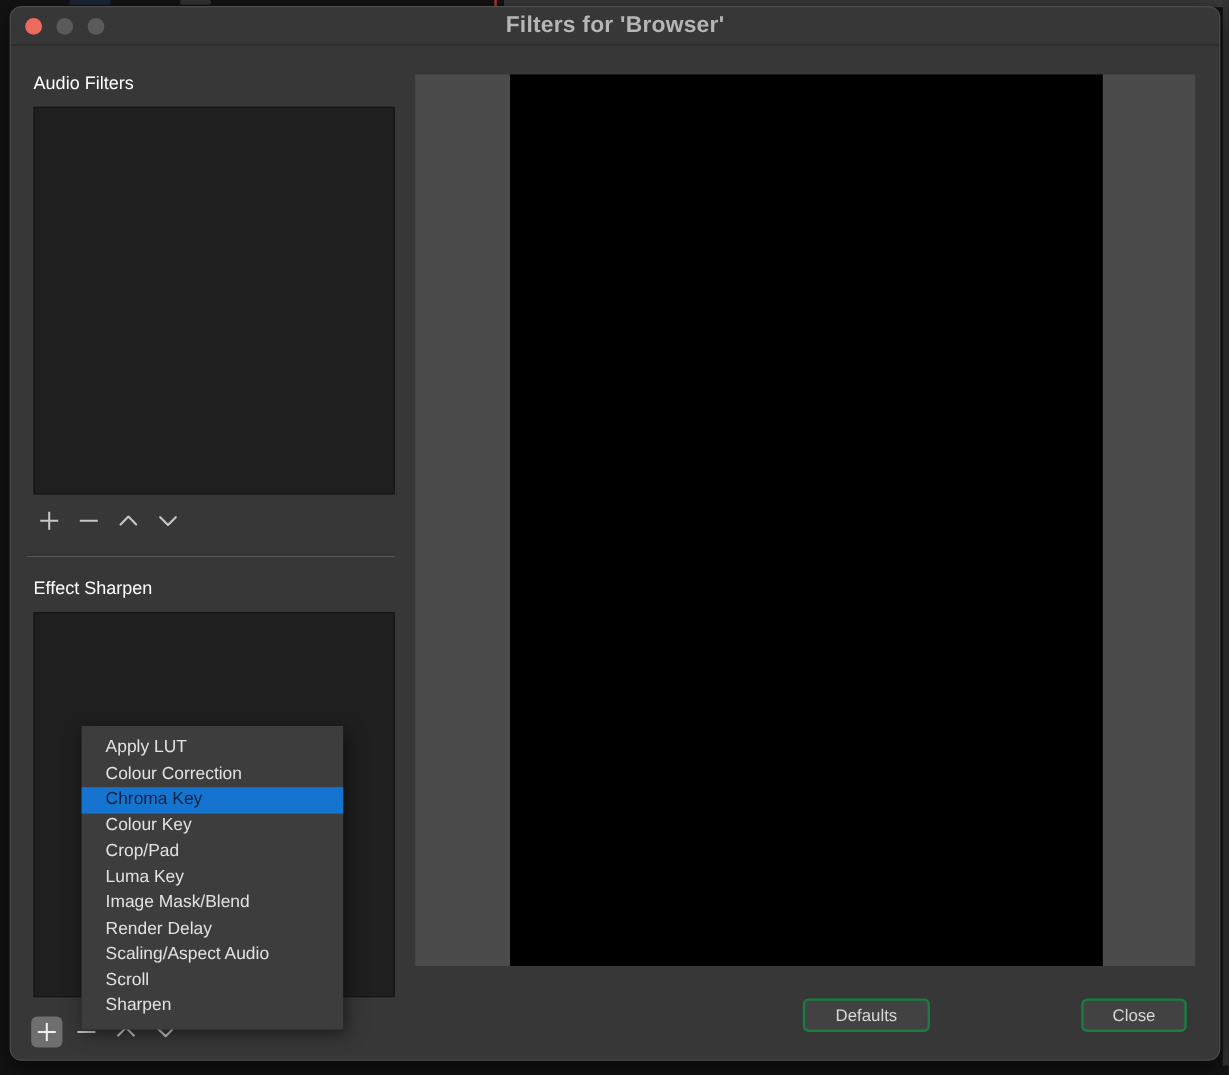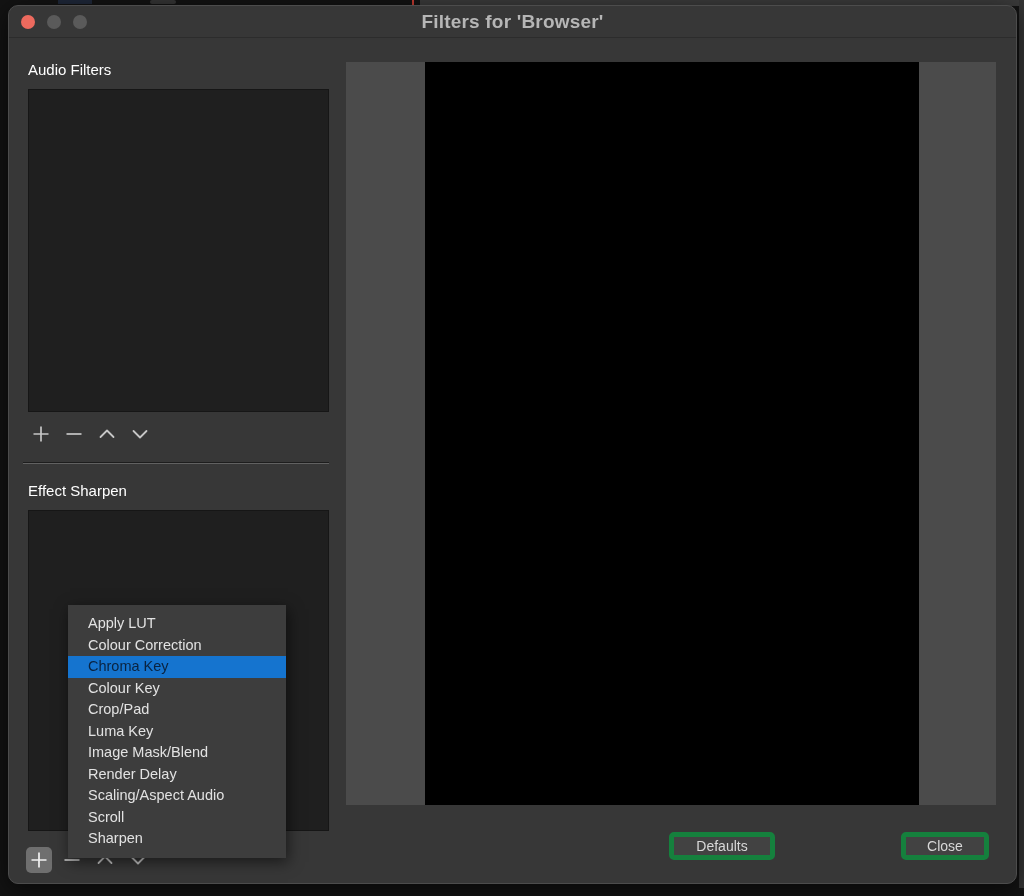--- a/index.html
+++ b/index.html
@@ -81,21 +81,21 @@
     position:absolute; left:337px; top:56px; width:650px; height:743px;
     background:#4b4b4b;
   }
   .preview-video {
     position:absolute; left:79px; top:0; width:494px; height:743px; background:#000;
   }
 
   
   .btn {
     position:absolute; top:826px; height:28px;
-    background:#424242; border:5px solid #15803d; border-radius:5px;
+    background:#424242; border:2px solid #15803d; border-radius:5px;
     color:#d8d8d8; font-size:14px; font-family:inherit;
     display:flex; align-items:center; justify-content:center;
   }
   .btn-defaults { left:660px; width:106px; }
   .btn-close    { left:892px; width:88px; }
 </style>
 </head>
 <body>
 
 <div class="bg-top-right"></div>

